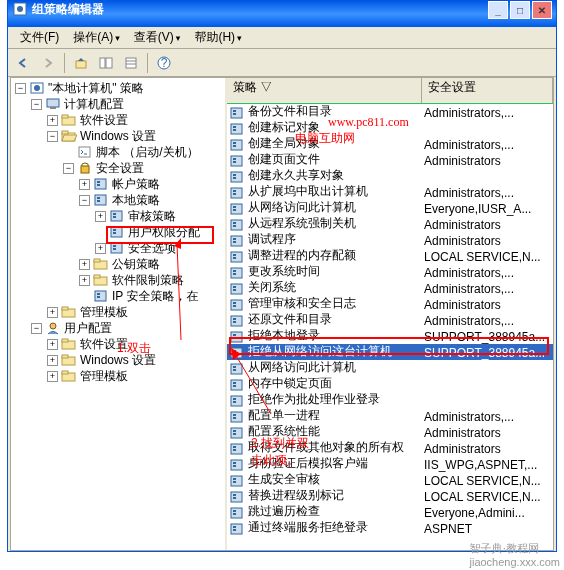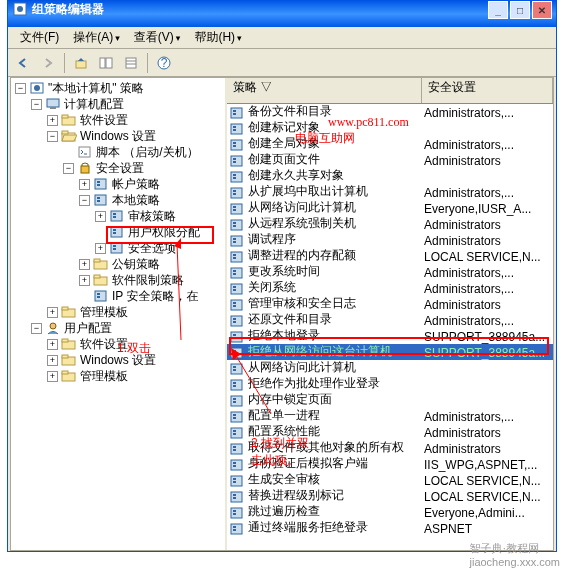--- a/index.html
+++ b/index.html
@@ -27,21 +27,21 @@
 .tree-node .exp.none { border: none; background: none; }
 .tree-node .nicon { width: 16px; height: 14px; margin-right: 3px; display: inline-flex; align-items: center; justify-content: center; flex-shrink: 0; }
 .tree-indent { display: inline-block; flex-shrink: 0; }
 .folder { color: #000; }
 .highlight-box { border: 2px solid #ff0000; position: absolute; pointer-events: none; }
 .red-text { color: #ff0000; position: absolute; pointer-events: none; }
 .list-row { display: flex; align-items: flex-end; height: 16px; padding-left: 2px; }
 .list-row .licon { width: 16px; height: 14px; margin-right: 3px; flex-shrink: 0; display: inline-flex; align-items: center; justify-content: center; }
 .list-row .lname { width: 176px; overflow: hidden; white-space: nowrap; }
 .list-row .lsetting { flex: 1; overflow: hidden; white-space: nowrap; }
-.list-row.selected { background: #316ac5; color: #86efac; }
+.list-row.selected { background: #316ac5; color: #ffffff; }
 .watermark { position: absolute; right: 4px; bottom: 2px; color: #999; font-size: 11px; }
 svg { display: block; }
 </style>
 </head>
 <body>
 
 <div class="window">
   <div class="titlebar">
     <span class="ticon">
       <svg width="16" height="16">
@@ -536,32 +536,32 @@
             <span class="lsetting"></span>
           </div>
           <div class="list-row">
             <span class="licon">
               <svg width="16" height="14">
                 <rect x="2" y="2" width="11" height="10" fill="#cde" stroke="#369"></rect>
                 <rect x="4" y="4" width="3" height="2" fill="#369"></rect>
                 <rect x="4" y="7" width="3" height="2" fill="#369"></rect>
               </svg>
             </span>
+            <span class="lname">内存中锁定页面</span>
+            <span class="lsetting"></span>
+          </div>
+          <div class="list-row">
+            <span class="licon">
+              <svg width="16" height="14">
+                <rect x="2" y="2" width="11" height="10" fill="#cde" stroke="#369"></rect>
+                <rect x="4" y="4" width="3" height="2" fill="#369"></rect>
+                <rect x="4" y="7" width="3" height="2" fill="#369"></rect>
+              </svg>
+            </span>
             <span class="lname">拒绝作为批处理作业登录</span>
-            <span class="lsetting"></span>
-          </div>
-          <div class="list-row">
-            <span class="licon">
-              <svg width="16" height="14">
-                <rect x="2" y="2" width="11" height="10" fill="#cde" stroke="#369"></rect>
-                <rect x="4" y="4" width="3" height="2" fill="#369"></rect>
-                <rect x="4" y="7" width="3" height="2" fill="#369"></rect>
-              </svg>
-            </span>
-            <span class="lname">内存中锁定页面</span>
             <span class="lsetting"></span>
           </div>
           <div class="list-row">
             <span class="licon">
               <svg width="16" height="14">
                 <rect x="2" y="2" width="11" height="10" fill="#cde" stroke="#369"></rect>
                 <rect x="4" y="4" width="3" height="2" fill="#369"></rect>
                 <rect x="4" y="7" width="3" height="2" fill="#369"></rect>
               </svg>
             </span>

